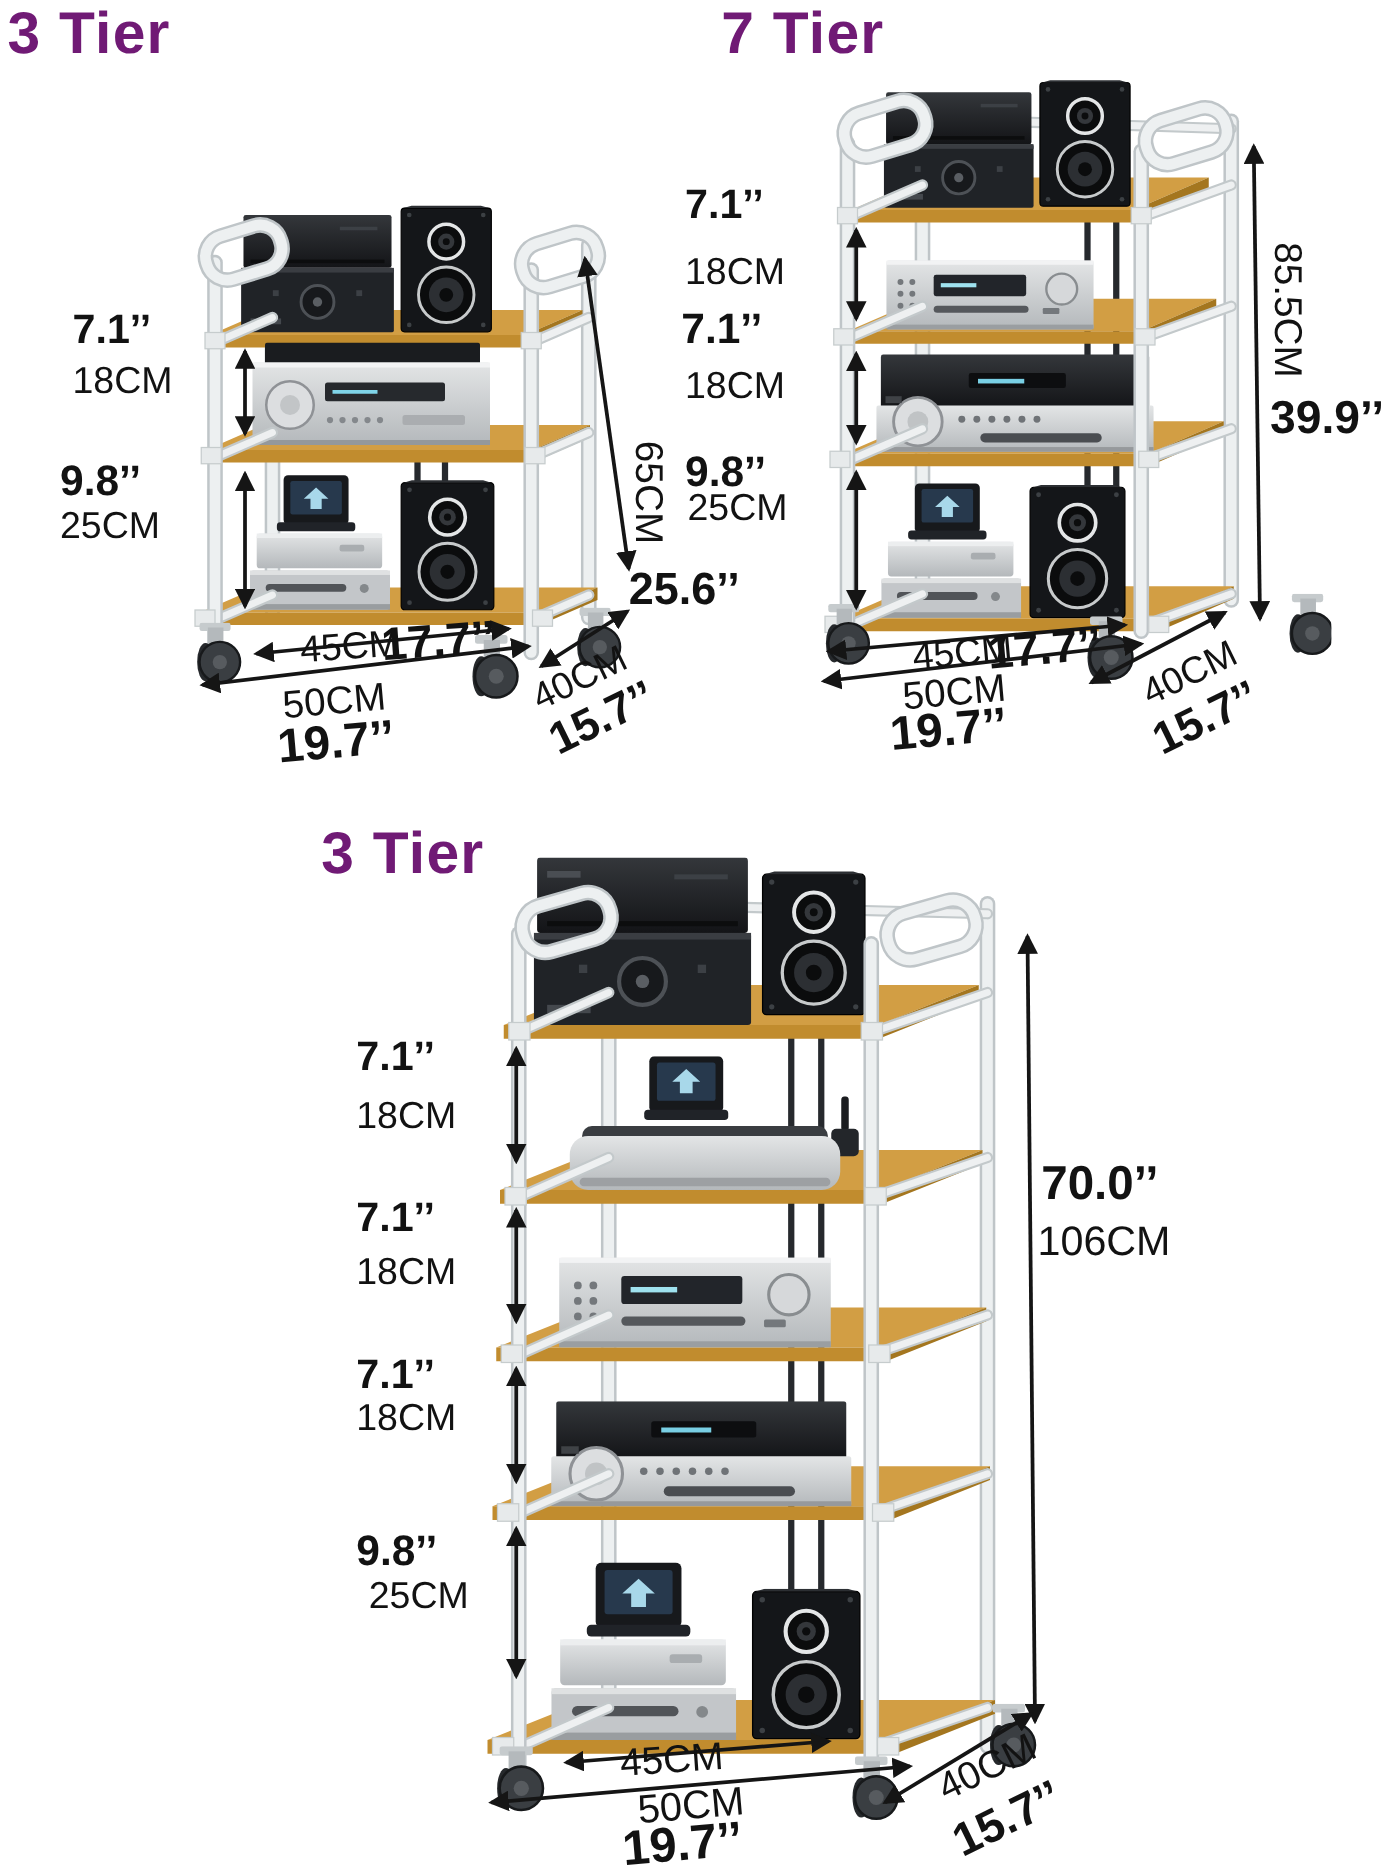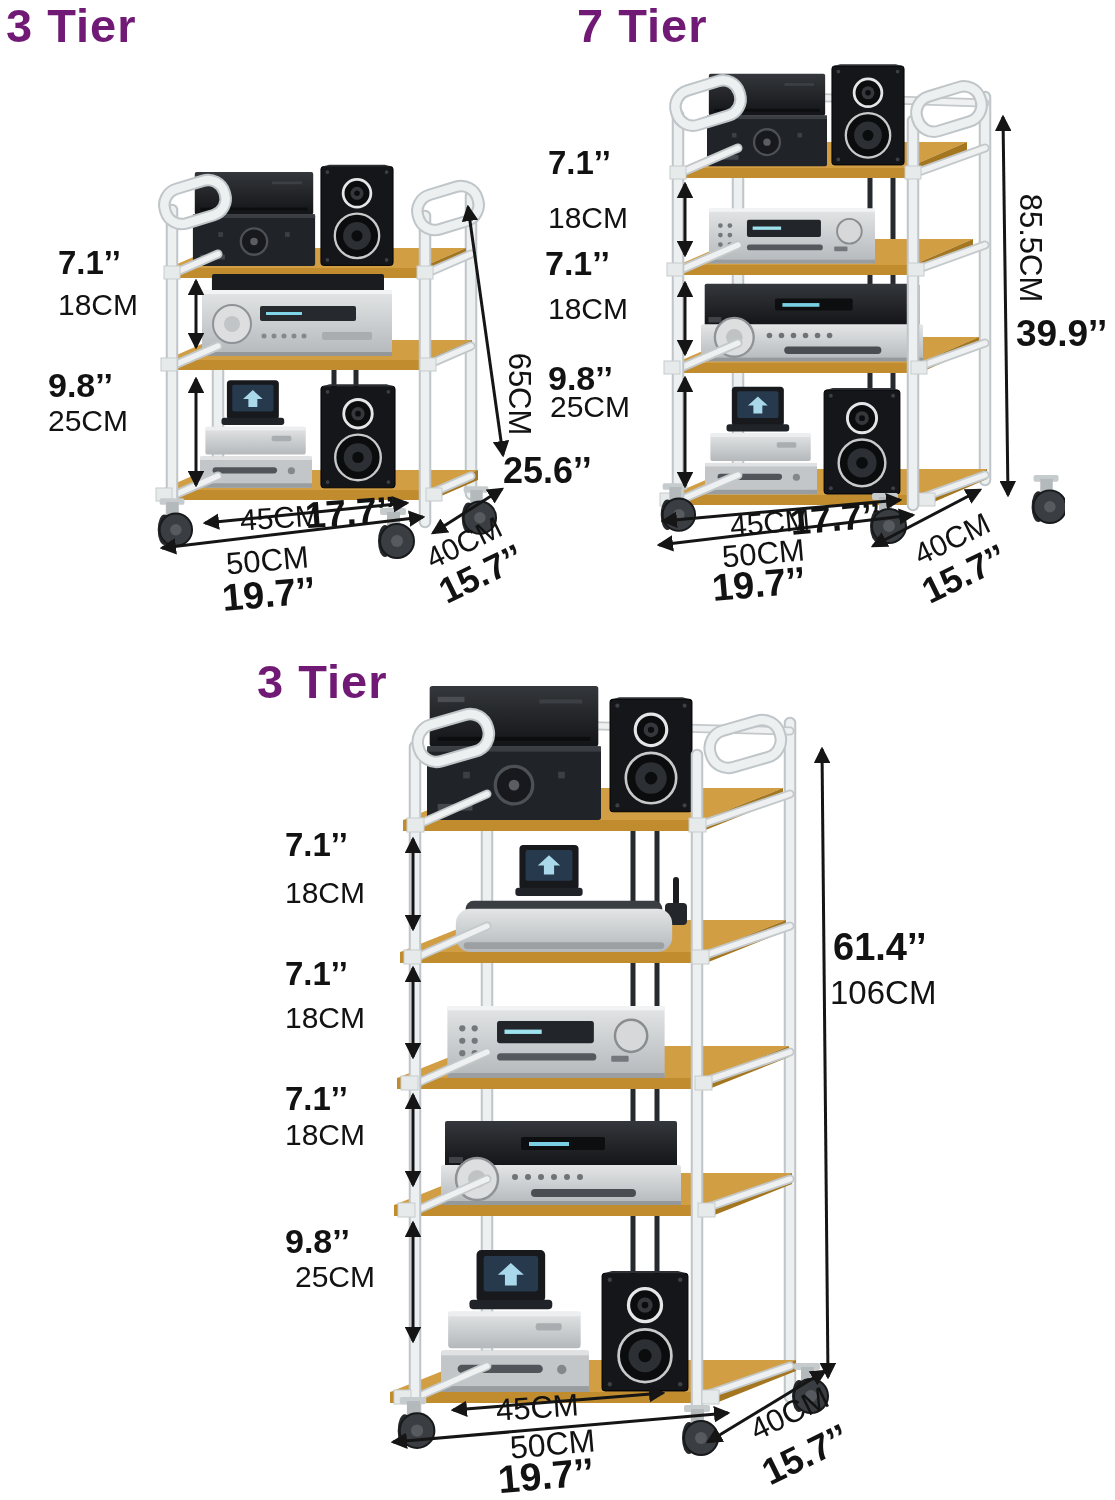--- a/index.html
+++ b/index.html
@@ -472,21 +472,21 @@
   <div class="lbl b" style="left:920px;top:556px;font-size:36px;transform:rotate(-26deg);">15.7’’</div>
 
   <div class="lbl b r" style="left:285px;top:828px;width:100px;font-size:33px;">7.1’’</div>
   <div class="lbl r" style="left:285px;top:878px;width:118px;font-size:30px;">18CM</div>
   <div class="lbl b r" style="left:285px;top:957px;width:100px;font-size:33px;">7.1’’</div>
   <div class="lbl r" style="left:285px;top:1003px;width:118px;font-size:30px;">18CM</div>
   <div class="lbl b r" style="left:285px;top:1082px;width:100px;font-size:33px;">7.1’’</div>
   <div class="lbl r" style="left:285px;top:1120px;width:118px;font-size:30px;">18CM</div>
   <div class="lbl b r" style="left:285px;top:1224px;width:100px;font-size:34px;">9.8’’</div>
   <div class="lbl r" style="left:295px;top:1262px;width:118px;font-size:30px;">25CM</div>
-  <div class="lbl b" style="left:833px;top:928px;font-size:38px;">61.4’’</div>
+  <div class="lbl b" style="left:833px;top:928px;font-size:38px;">70.0’’</div>
   <div class="lbl" style="left:830px;top:976px;font-size:33px;">106CM</div>
   <div class="lbl" style="left:496px;top:1392px;font-size:31px;transform:rotate(-4deg);">45CM</div>
   <div class="lbl" style="left:510px;top:1428px;font-size:32px;transform:rotate(-5deg);">50CM</div>
   <div class="lbl b" style="left:498px;top:1456px;font-size:39px;transform:rotate(-5deg);">19.7’’</div>
   <div class="lbl" style="left:748px;top:1398px;font-size:31px;transform:rotate(-26deg);">40CM</div>
   <div class="lbl b" style="left:760px;top:1436px;font-size:37px;transform:rotate(-26deg);">15.7’’</div>
 
 </div>
 
 </body></html>

